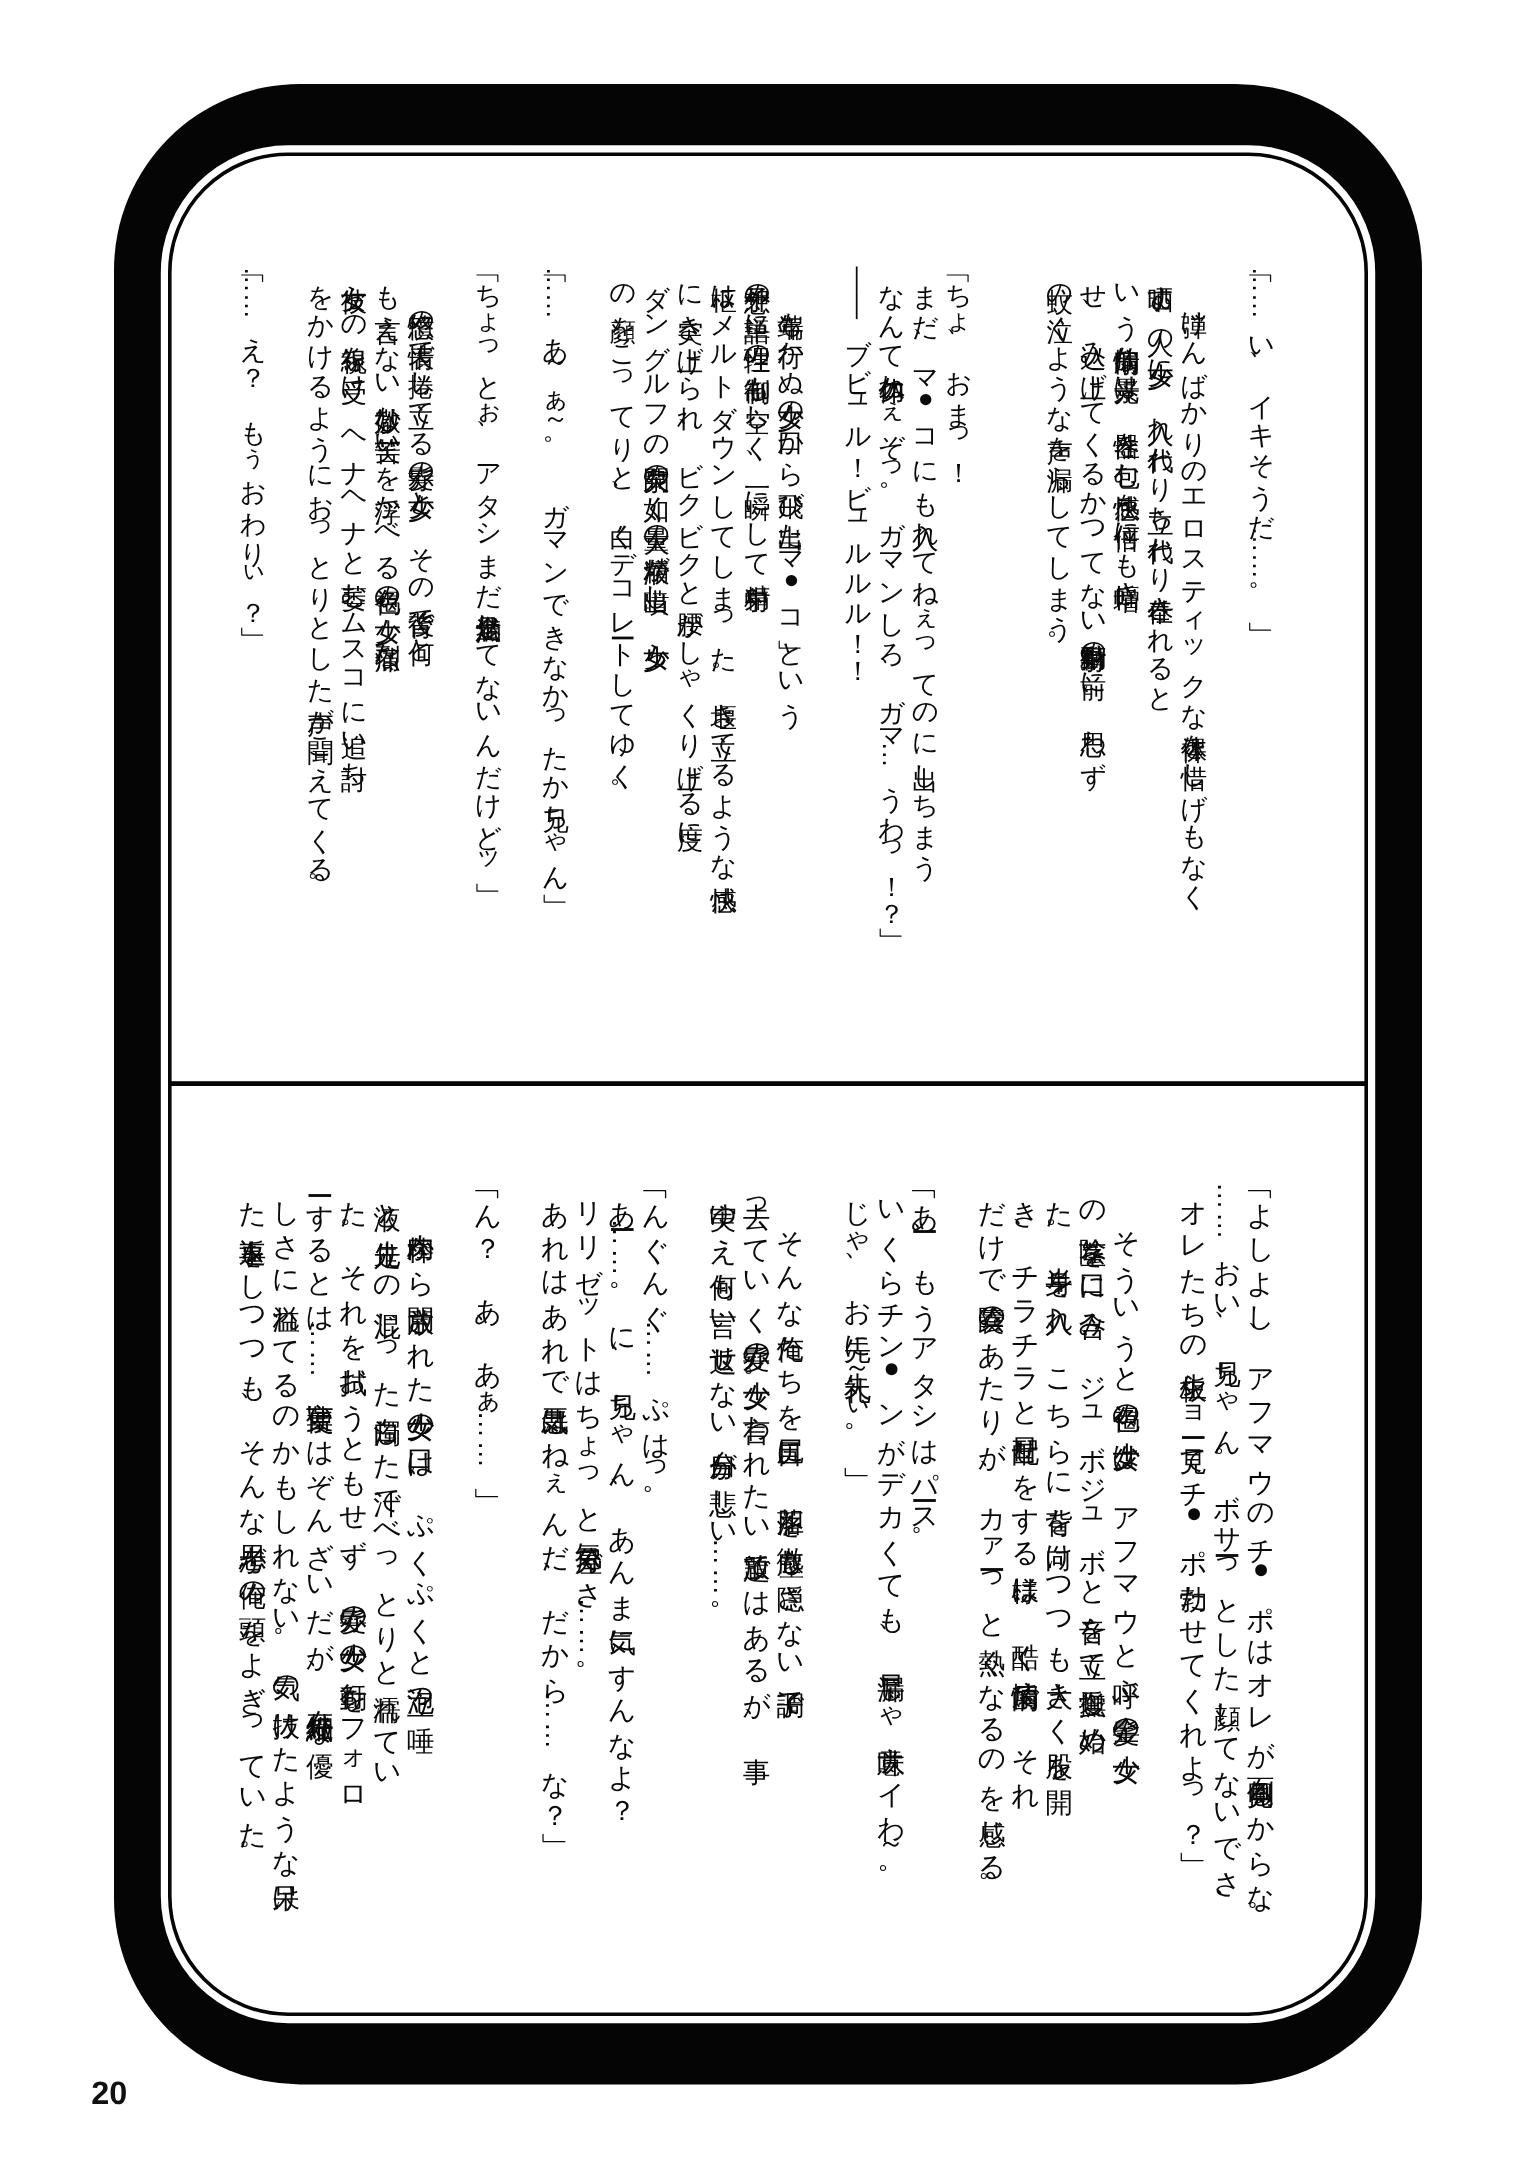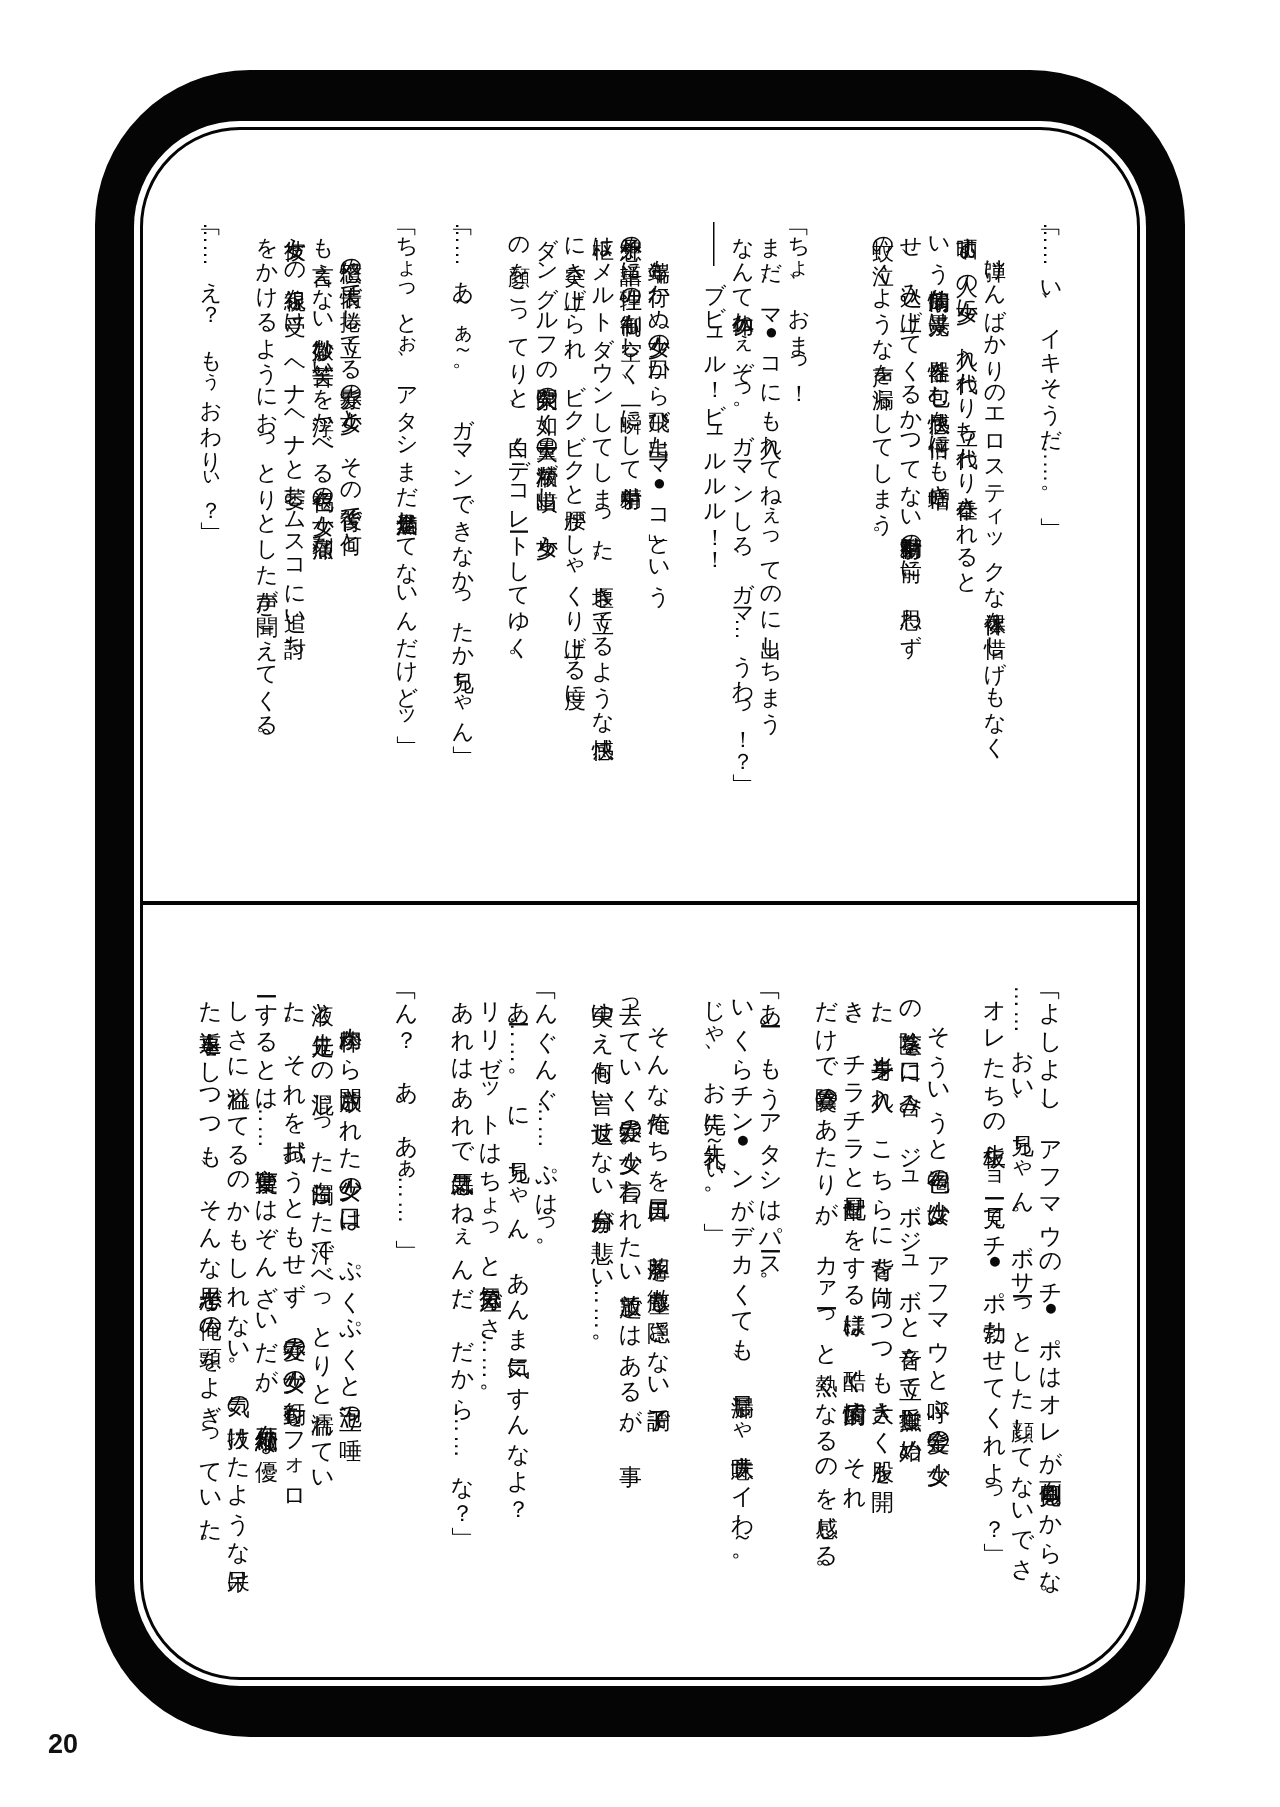--- a/index.html
+++ b/index.html
@@ -31,21 +31,21 @@
   .vtext.top {
     top:222px; right:215px; width:872px; height:596px;
     font-size:22px; line-height:28px; letter-spacing:0px;
   }
   .vtext.bottom {
     top:985px; right:215px; width:872px; height:672px;
     font-size:23px; line-height:28px; letter-spacing:2px;
   }
   .vline { white-space:nowrap; }
   .pagenum {
-    position:absolute; left:48px; top:1729px;
+    position:absolute; left:76px; top:1729px;
     font-size:27px; font-weight:bold; color:#111111;
     font-family:"Liberation Sans","DejaVu Sans",sans-serif;
   }
 </style>
 </head>
 <body>
 
 <div class="frame">
   <div class="panel">
     <div class="divider"></div>

